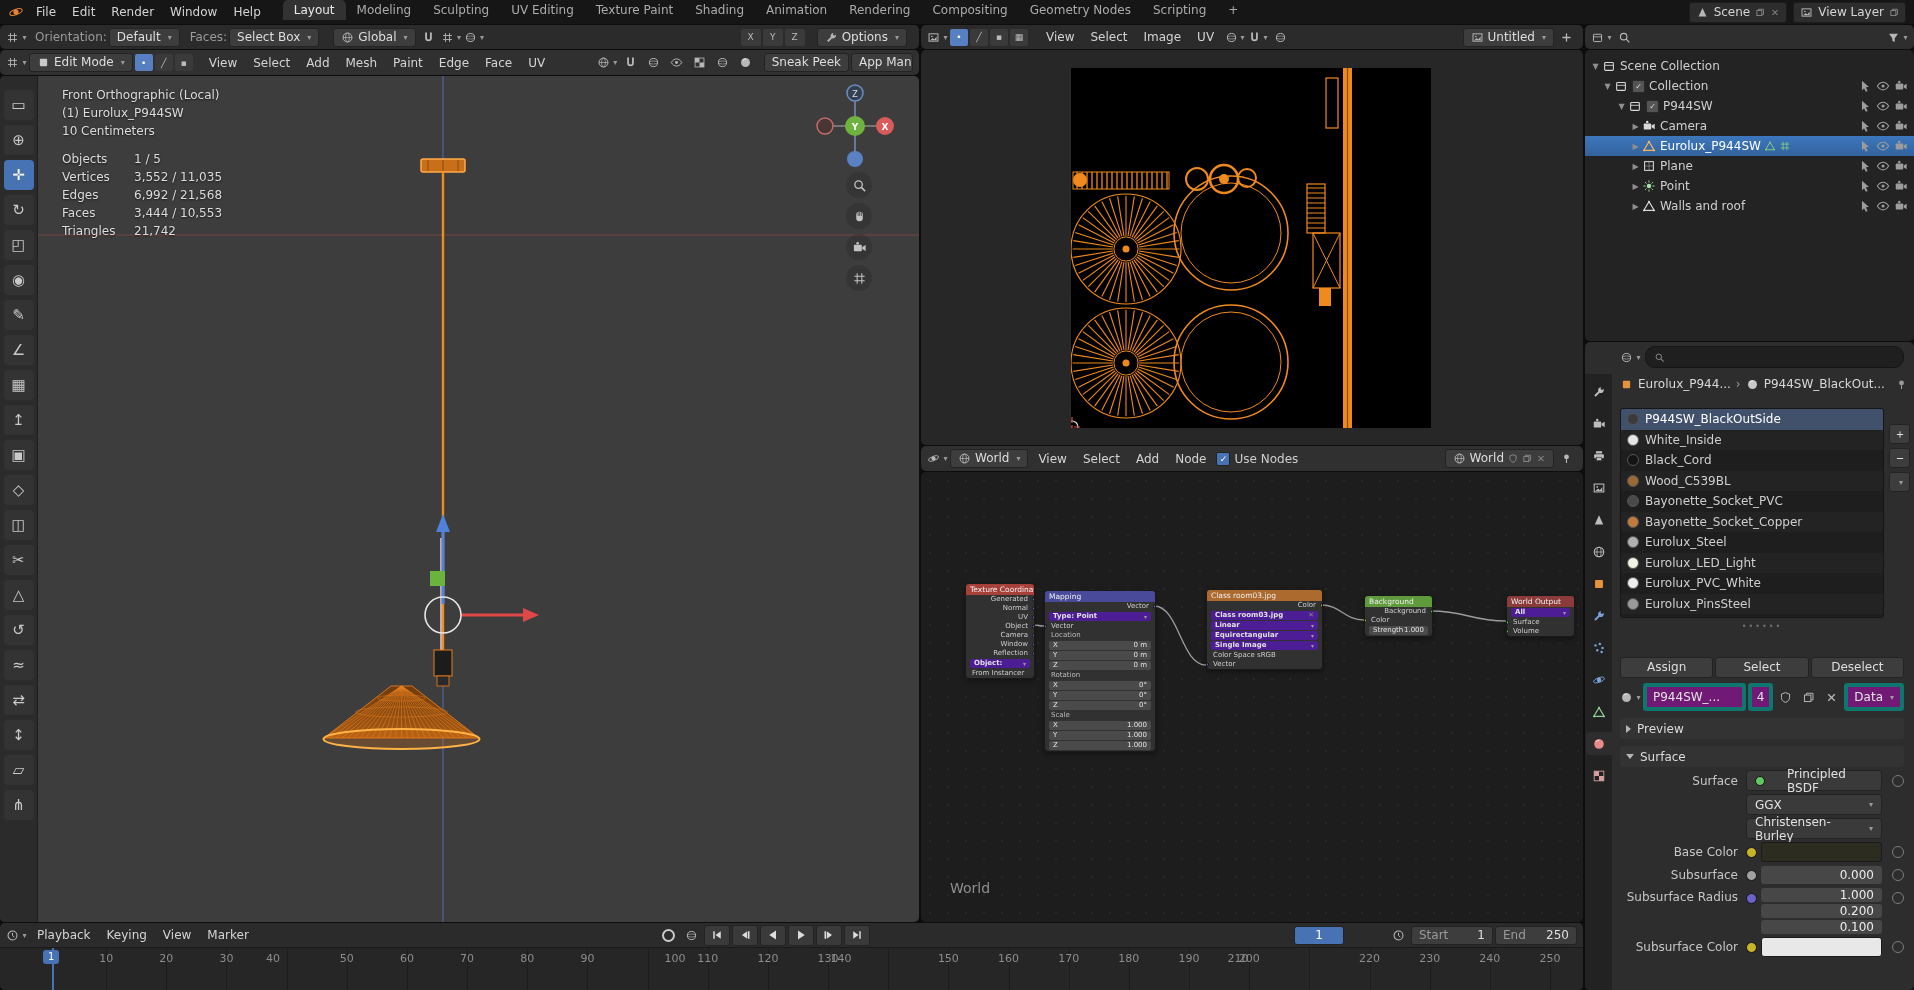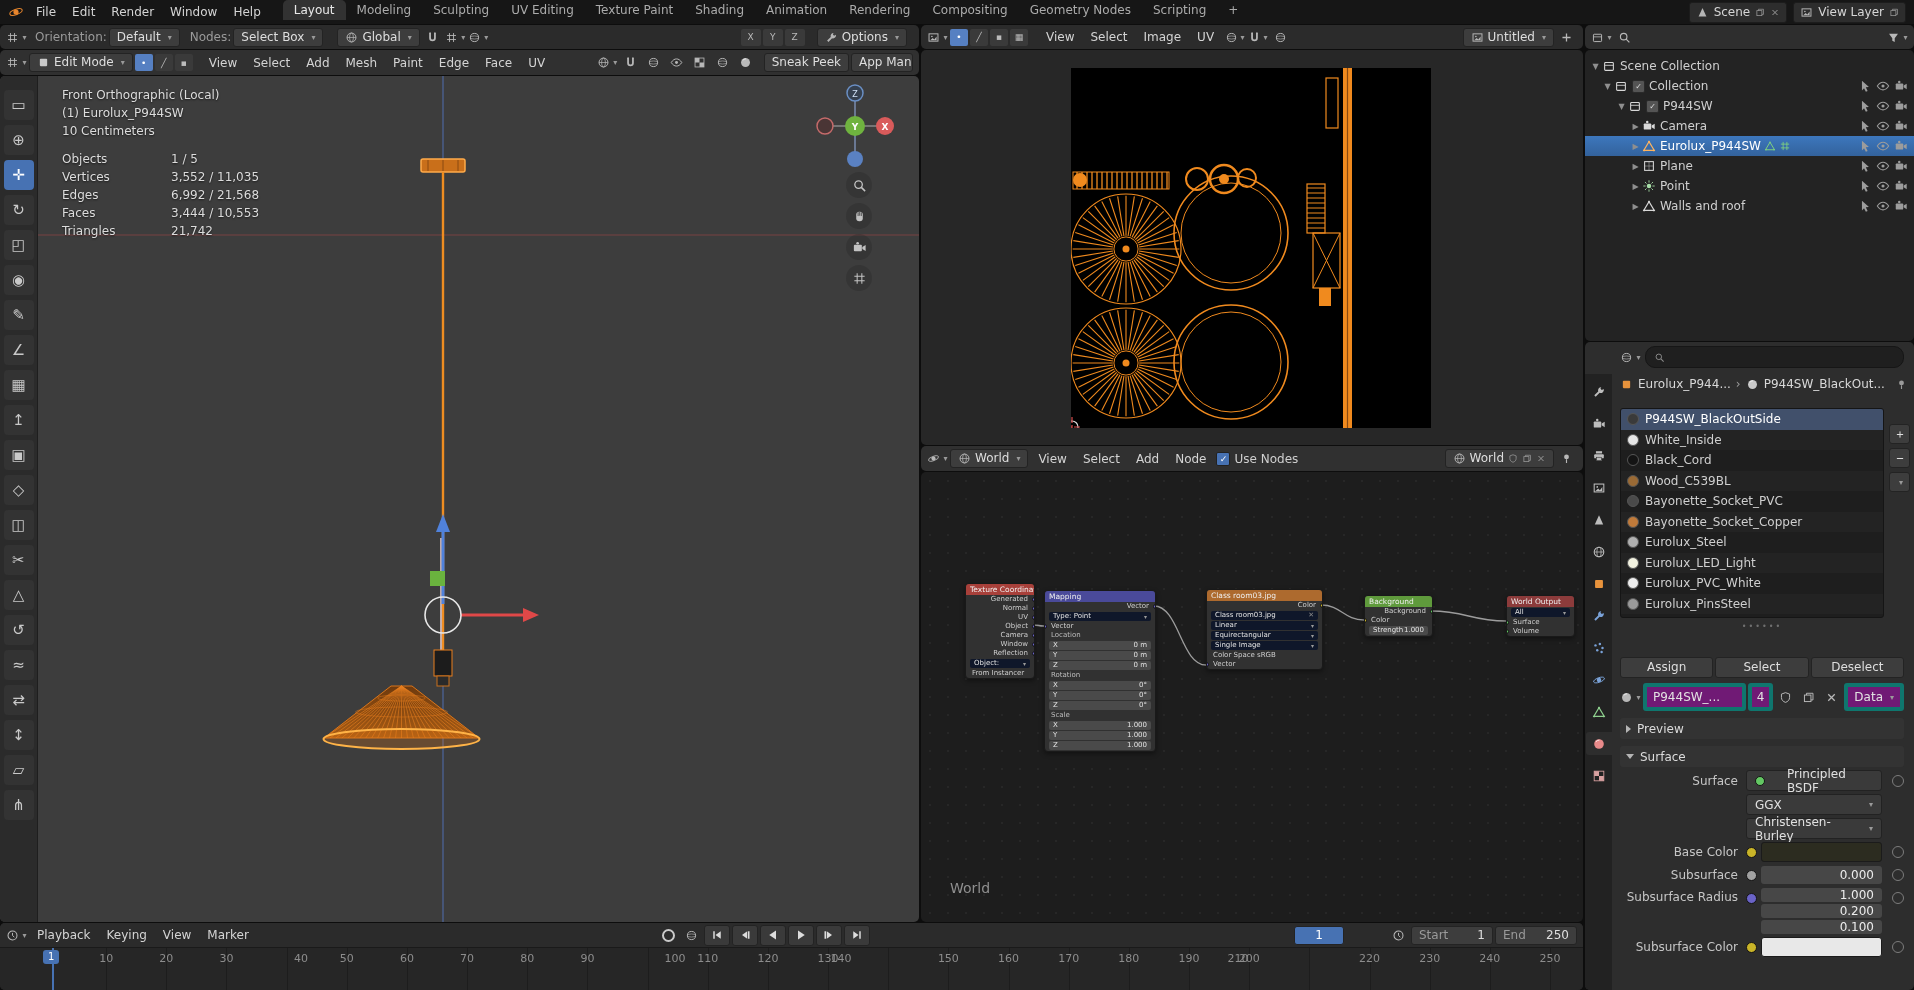--- a/index.html
+++ b/index.html
@@ -32,21 +32,21 @@
   #outlinerheader{left:1585px;top:25px;width:329px;height:24px;background:#2e2e2e;}
   
   #vpheader{left:0;top:50px;width:919px;height:25px;background:#303030;}
   #vpbody{left:0;top:76px;width:919px;height:846px;background:#3d3d3d;}
   #toolcol{position:absolute;left:0;top:0;width:38px;height:100%;background:#2b2b2b;border-right:1px solid #1e1e1e;
            display:flex;flex-direction:column;align-items:center;padding-top:14px;gap:5px;box-sizing:border-box;}
   .tool{width:30px;height:30px;border-radius:4px;display:flex;align-items:center;justify-content:center;
         color:#c9c9c9;font-size:15px;background:#333333;}
   .tool.active{background:#4772b3;color:#fff;}
   #vp-overlay{position:absolute;left:62px;top:10px;color:#dcdcdc;text-shadow:0 1px 2px rgba(0,0,0,.6);line-height:18px;}
-  #vp-overlay .st{display:flex;gap:37px;}
+  #vp-overlay .st{display:flex;}
   #vp-overlay .sl{width:72px;}
   #lamp-svg{position:absolute;inset:0;width:919px;height:846px;}
   #navgizmo{position:absolute;left:790px;top:4px;width:120px;height:92px;}
   .navic{position:absolute;left:846px;width:26px;height:26px;display:flex;align-items:center;justify-content:center;
          color:#c2c2c2;background:rgba(40,40,40,.35);border-radius:50%;}
   .navic svg{width:15px;height:15px;}
   .selmode{width:18px;height:17px;border-radius:2px;background:#3a3a3a;display:inline-flex;align-items:center;justify-content:center;font-size:9px;color:#bbb;}
   .selmode.active{background:#5680c2;color:#fff;}
   
   #uvbody{left:921px;top:50px;width:662px;height:395px;background:#272727;}
@@ -61,21 +61,21 @@
             overflow:hidden;white-space:nowrap;}
   .rw{height:9px;line-height:9px;padding:0 6px;position:relative;white-space:nowrap;overflow:hidden;}
   .rw.out{text-align:right;}
   .rw.out::after,.rw.in::before{content:"";position:absolute;top:2px;width:5px;height:5px;border-radius:50%;
         background:var(--sc,#a1a1a1);border:1px solid #101010;box-sizing:border-box;}
   .rw.out::after{right:-3px;}
   .rw.in::before{left:-3px;}
   .sv{--sc:#6a63c7;} .sc{--sc:#c9b428;} .ss{--sc:#63c763;}
   .vb,.db{background:#4a4a4a;margin:1px 4px;border-radius:2px;height:9px;line-height:9px;display:flex;
         justify-content:space-between;padding:0 4px;color:#e2e2e2;}
-  .db{background:#0f172a;}
+  .db{background:#4c1d95;font-weight:bold;}
   .nlbl{padding:0 6px;height:9px;line-height:9px;color:#bdbdbd;}
   #world-crumb{position:absolute;left:29px;top:408px;color:#8f8f8f;font-size:14px;}
   .cbx{width:12px;height:12px;background:#4772b3;border-radius:2px;color:#fff;font-size:9px;display:inline-flex;
        align-items:center;justify-content:center;border:1px solid #222;}
   
   #outlinerbody{left:1585px;top:50px;width:329px;height:291px;background:#232323;padding-top:6px;box-sizing:border-box;}
   .orow{height:20px;display:flex;align-items:center;padding-right:6px;}
   .orow.selected{background:linear-gradient(#3d77bd,#33629c);color:#fff;}
   .oind{display:inline-block;height:1px;}
   .oexp{width:13px;color:#8f8f8f;font-size:8px;text-align:center;}
@@ -332,21 +332,21 @@
         <svg class="ic">
           <use href="#i-grid"></use>
         </svg>
         <span class="ddv">▾</span>
       </span>
     <span class="dim" style="margin-left:6px">Orientation:</span>
     <span class="btn">
         <span>Default</span>
         <span class="ddv">▾</span>
       </span>
-    <span class="dim" style="margin-left:8px">Nodes:</span>
+    <span class="dim" style="margin-left:8px">Faces:</span>
     <span class="btn">
         <span>Select Box</span>
         <span class="ddv">▾</span>
       </span>
     <span class="btn" style="margin-left:12px">
       <svg class="ic" style="color:#b5b5b5">
           <use href="#i-globe"></use>
         </svg>
       <span>Global</span>
         <span class="ddv">▾</span>
@@ -1542,21 +1542,21 @@
     </div>
     <div id="ruler">
 
     <div class="tickline" style="left: 106.144px;"></div>
         <div class="tick" style="left: 106.144px;">10</div>
         <div class="tickline" style="left: 166.304px;"></div>
         <div class="tick" style="left: 166.304px;">20</div>
         <div class="tickline" style="left: 226.464px;"></div>
         <div class="tick" style="left: 226.464px;">30</div>
         <div class="tickline" style="left: 286.624px;"></div>
-        <div class="tick" style="left: 301px;">40</div>
+        <div class="tick" style="left: 273px;">40</div>
         <div class="tickline" style="left: 346.784px;"></div>
         <div class="tick" style="left: 346.784px;">50</div>
         <div class="tickline" style="left: 406.944px;"></div>
         <div class="tick" style="left: 406.944px;">60</div>
         <div class="tickline" style="left: 467.104px;"></div>
         <div class="tick" style="left: 467.104px;">70</div>
         <div class="tickline" style="left: 527.264px;"></div>
         <div class="tick" style="left: 527.264px;">80</div>
         <div class="tickline" style="left: 587.424px;"></div>
         <div class="tick" style="left: 587.424px;">90</div>

